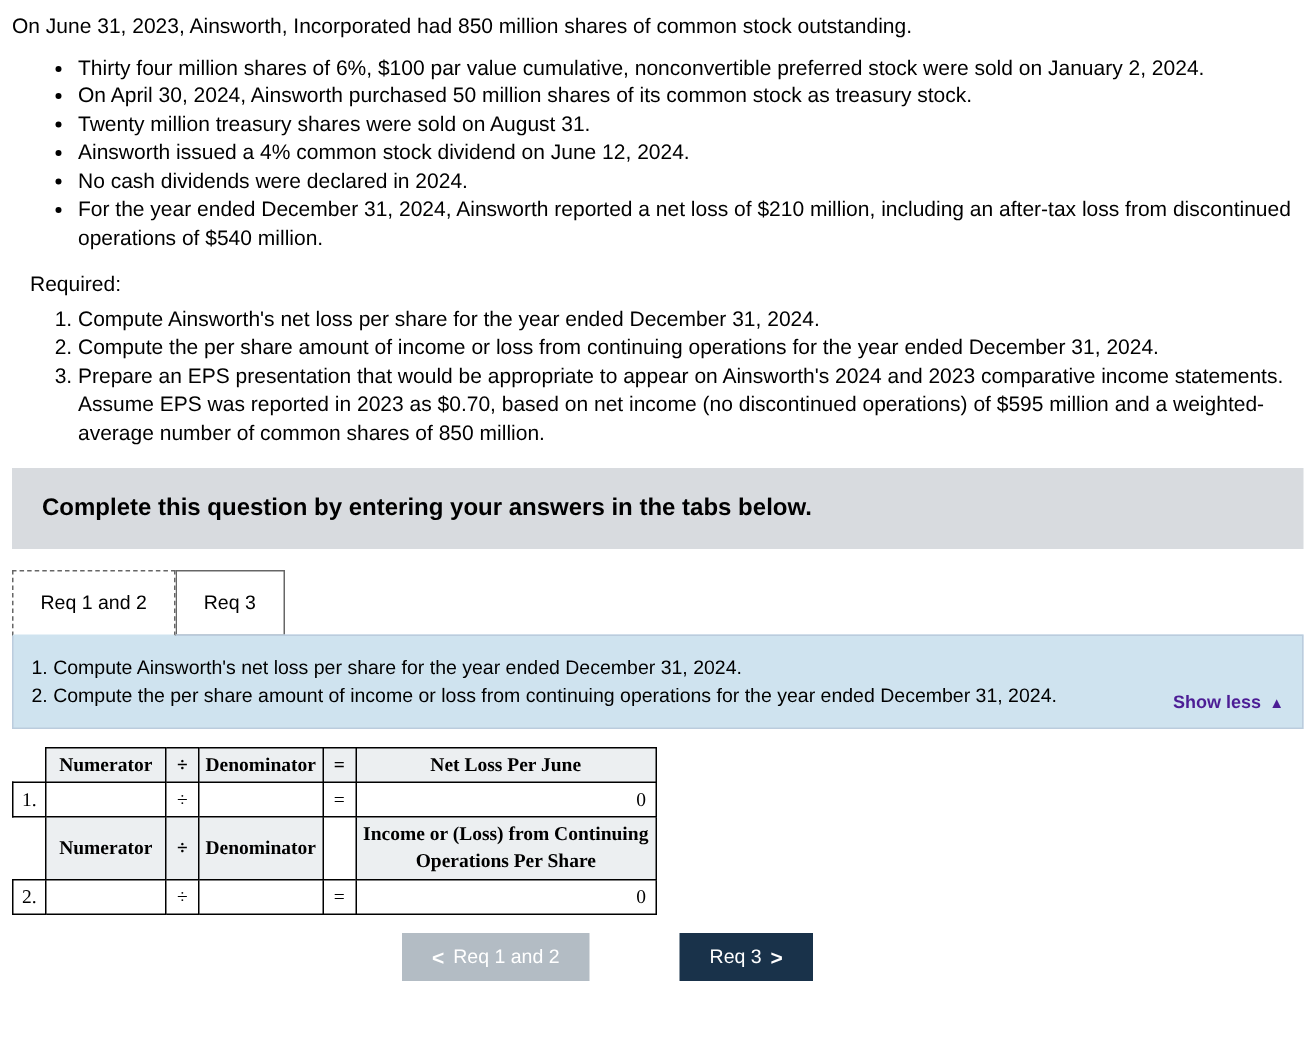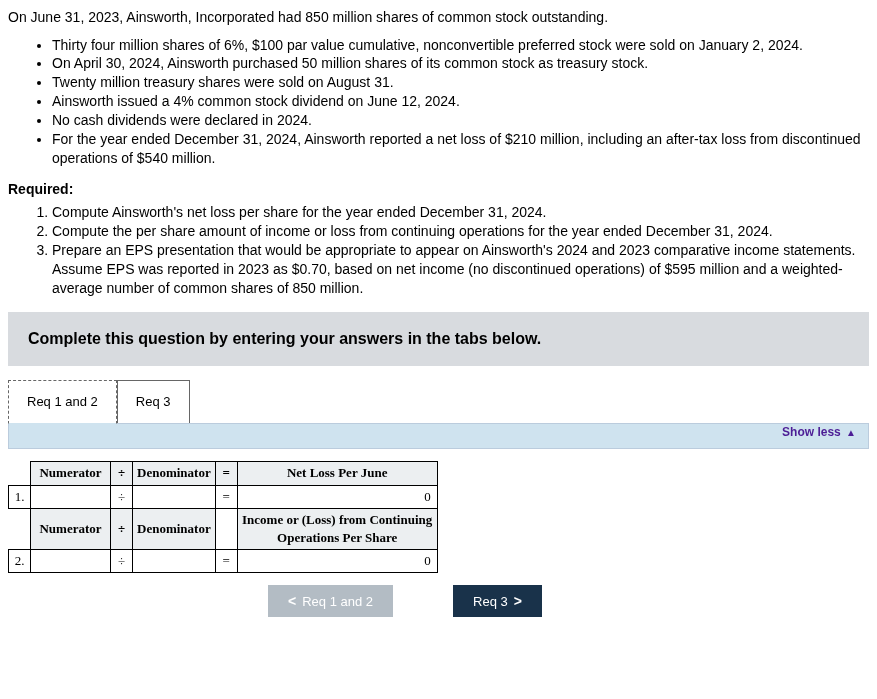--- a/index.html
+++ b/index.html
@@ -8,21 +8,21 @@
     font-size: 14px;
     color: #000;
     margin: 0;
     padding: 8px;
     background: #fff;
     line-height: 1.4;
   }
   .intro { margin-bottom: 8px; }
   ul.bullets { margin: 0 0 12px 0; padding-left: 44px; }
   ul.bullets li { margin-bottom: 0; line-height: 1.35; }
-  .required { font-weight: bold; margin: 10px 0 4px 0; }
+  .required { font-weight: normal; margin: 10px 0 4px 12px; }
   ol.reqlist { margin: 0 0 14px 0; padding-left: 44px; }
   ol.reqlist li { margin-bottom: 0; line-height: 1.35; }
   .instruction-box {
     background: #d8dbdf;
     padding: 16px 20px;
     margin: 0 0 14px 0;
     font-weight: bold;
     font-size: 16px;
     width: 960px;
     max-width: 100%;
@@ -119,20 +119,22 @@
 </ol>
 
 <div class="instruction-box">Complete this question by entering your answers in the tabs below.</div>
 
 <div class="tabs">
   <div class="tab inactive active">Req 1 and 2</div>
   <div class="tab">Req 3</div>
 </div>
 
 <div class="tab-content">
+  <div>1. Compute Ainsworth's net loss per share for the year ended December 31, 2024.</div>
+  <div>2. Compute the per share amount of income or loss from continuing operations for the year ended December 31, 2024.</div>
   <div class="showless">
     <span>Show less</span>
     <span class="caret">▲</span>
   </div>
 </div>
 
 <table class="calc">
   <tbody>
       <tr>
     <td class="noborder"></td>

